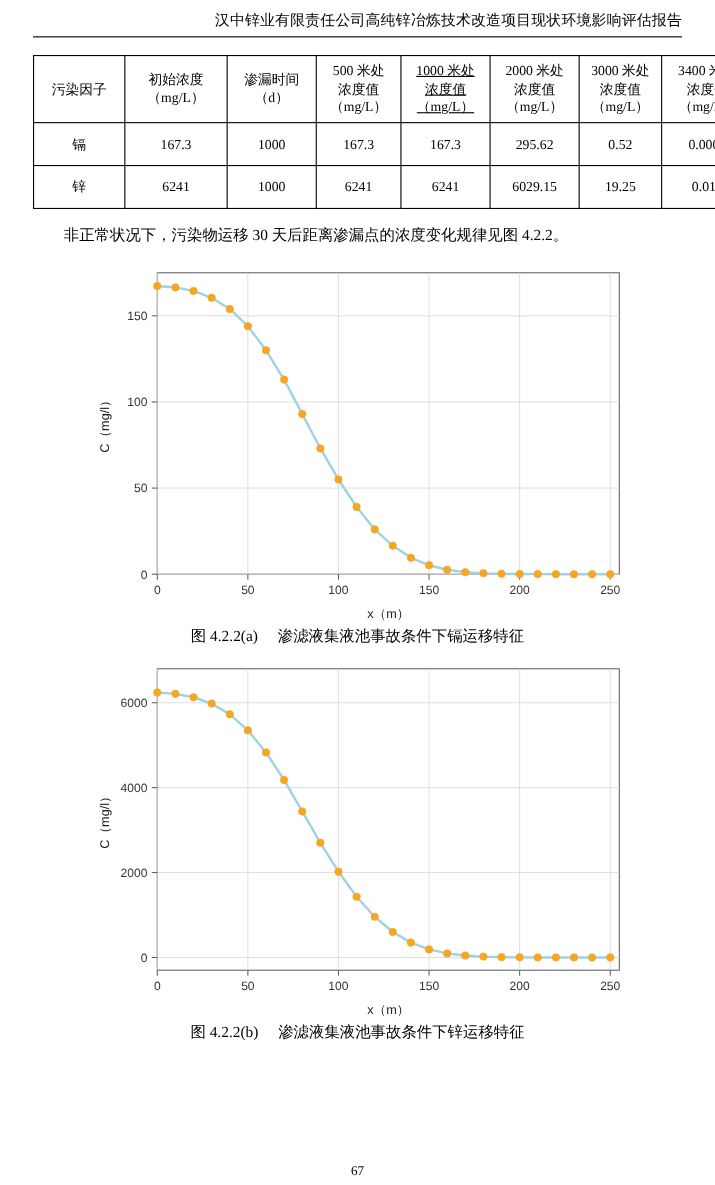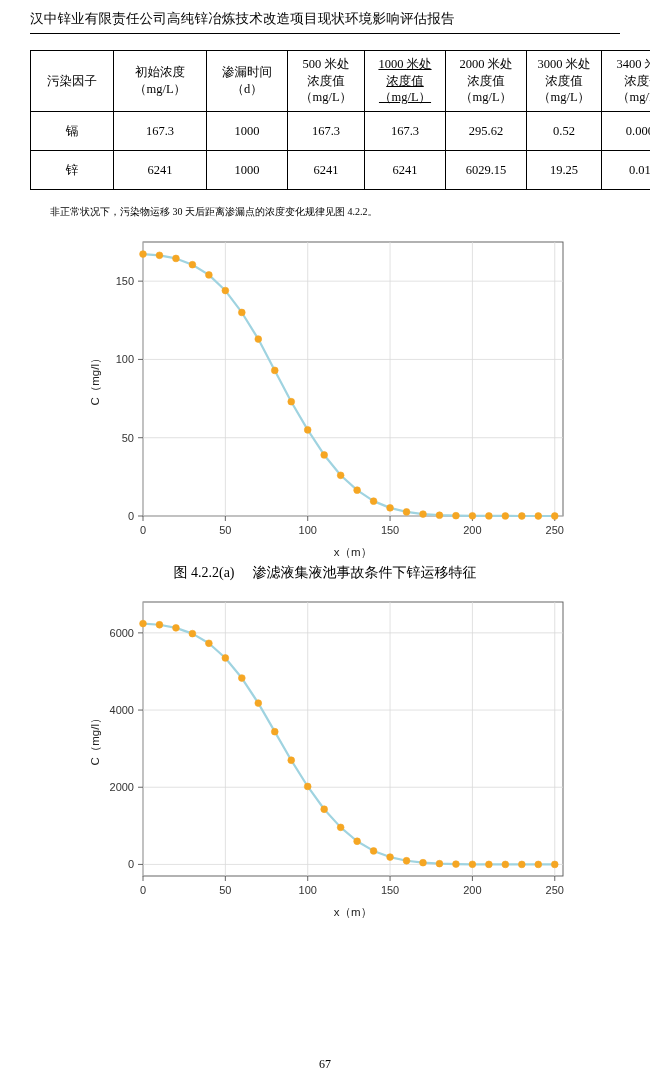--- a/index.html
+++ b/index.html
@@ -17,21 +17,21 @@
   }
   .page {
     width: 650px;
     height: 1077px;
     box-sizing: border-box;
     padding: 10px 30px 0 30px;
     position: relative;
   }
   
   .header {
-    text-align: left;
+    text-align: right;
     font-size: 13.5px;
     letter-spacing: 0.2px;
     padding-bottom: 5px;
   }
   .header-rule {
     border-bottom: 1.1px solid #000;
     margin: 0 0 16px 0;
   }
   
   table.data-table {
@@ -60,21 +60,21 @@
   .col-1 { width: 88px; margin-top: 24px; }
   .col-2 { width: 76px; }
   .col-3 { width: 72px; }
   .col-4 { width: 76px; text-decoration: underline; }
   .col-5 { width: 76px; }
   .col-6 { width: 70px; }
   .col-7 { width: 78px; }
 
   
   .para {
-    font-size: 10px;
+    font-size: 14px;
     line-height: 1.6;
     text-indent: 2em;
     margin: 14px 0 8px 0;
   }
   .caption {
     text-align: center;
     font-size: 14px;
     margin: 6px 0 4px 0;
   }
   .caption .cap-gap { display: inline-block; width: 18px; }
@@ -231,21 +231,21 @@
         <circle cx="407.4117647058824" cy="287.84342857142855" r="3.4" fill="#f5a623" stroke="#f5a623" stroke-width="0.6"></circle>
         <circle cx="423.88235294117646" cy="287.9217142857143" r="3.4" fill="#f5a623" stroke="#f5a623" stroke-width="0.6"></circle>
         <circle cx="440.3529411764706" cy="287.9686857142857" r="3.4" fill="#f5a623" stroke="#f5a623" stroke-width="0.6"></circle>
         <circle cx="456.8235294117647" cy="287.98434285714285" r="3.4" fill="#f5a623" stroke="#f5a623" stroke-width="0.6"></circle>
         <circle cx="473.29411764705884" cy="287.99217142857145" r="3.4" fill="#f5a623" stroke="#f5a623" stroke-width="0.6"></circle>
         <circle cx="489.7647058823529" cy="288" r="3.4" fill="#f5a623" stroke="#f5a623" stroke-width="0.6"></circle>
       </svg>
   </div>
 
   <div class="caption">
-    <span>图 4.2.2(a)</span><span class="cap-gap"></span><span>渗滤液集液池事故条件下锌运移特征</span>
+    <span>图 4.2.2(a)</span><span class="cap-gap"></span><span>渗滤液集液池事故条件下镉运移特征</span>
   </div>
 
   <div class="figure-wrap">
     <svg class="figure-svg" id="chart-b" width="520" height="330" viewBox="0 0 520 330">
         <rect x="78" y="14" width="420" height="274" fill="#ffffff" stroke="#555555" stroke-width="0.9"></rect>
         <line x1="78" y1="14" x2="78" y2="288" stroke="#d9d9d9" stroke-width="0.8"></line>
         <line x1="160.3529411764706" y1="14" x2="160.3529411764706" y2="288" stroke="#d9d9d9" stroke-width="0.8"></line>
         <line x1="242.7058823529412" y1="14" x2="242.7058823529412" y2="288" stroke="#d9d9d9" stroke-width="0.8"></line>
         <line x1="325.05882352941177" y1="14" x2="325.05882352941177" y2="288" stroke="#d9d9d9" stroke-width="0.8"></line>
         <line x1="407.4117647058824" y1="14" x2="407.4117647058824" y2="288" stroke="#d9d9d9" stroke-width="0.8"></line>
@@ -299,16 +299,19 @@
         <circle cx="390.94117647058823" cy="276.1138028169014" r="3.4" fill="#f5a623" stroke="#f5a623" stroke-width="0.6"></circle>
         <circle cx="407.4117647058824" cy="276.3067605633803" r="3.4" fill="#f5a623" stroke="#f5a623" stroke-width="0.6"></circle>
         <circle cx="423.88235294117646" cy="276.38394366197184" r="3.4" fill="#f5a623" stroke="#f5a623" stroke-width="0.6"></circle>
         <circle cx="440.3529411764706" cy="276.40323943661974" r="3.4" fill="#f5a623" stroke="#f5a623" stroke-width="0.6"></circle>
         <circle cx="456.8235294117647" cy="276.41481690140847" r="3.4" fill="#f5a623" stroke="#f5a623" stroke-width="0.6"></circle>
         <circle cx="473.29411764705884" cy="276.41867605633803" r="3.4" fill="#f5a623" stroke="#f5a623" stroke-width="0.6"></circle>
         <circle cx="489.7647058823529" cy="276.4225352112676" r="3.4" fill="#f5a623" stroke="#f5a623" stroke-width="0.6"></circle>
       </svg>
   </div>
 
+  <div class="caption">
+    <span>图 4.2.2(b)</span><span class="cap-gap"></span><span>渗滤液集液池事故条件下锌运移特征</span>
+  </div>
 
 
   <div class="page-number">67</div>
 </div>
 
 </body></html>

